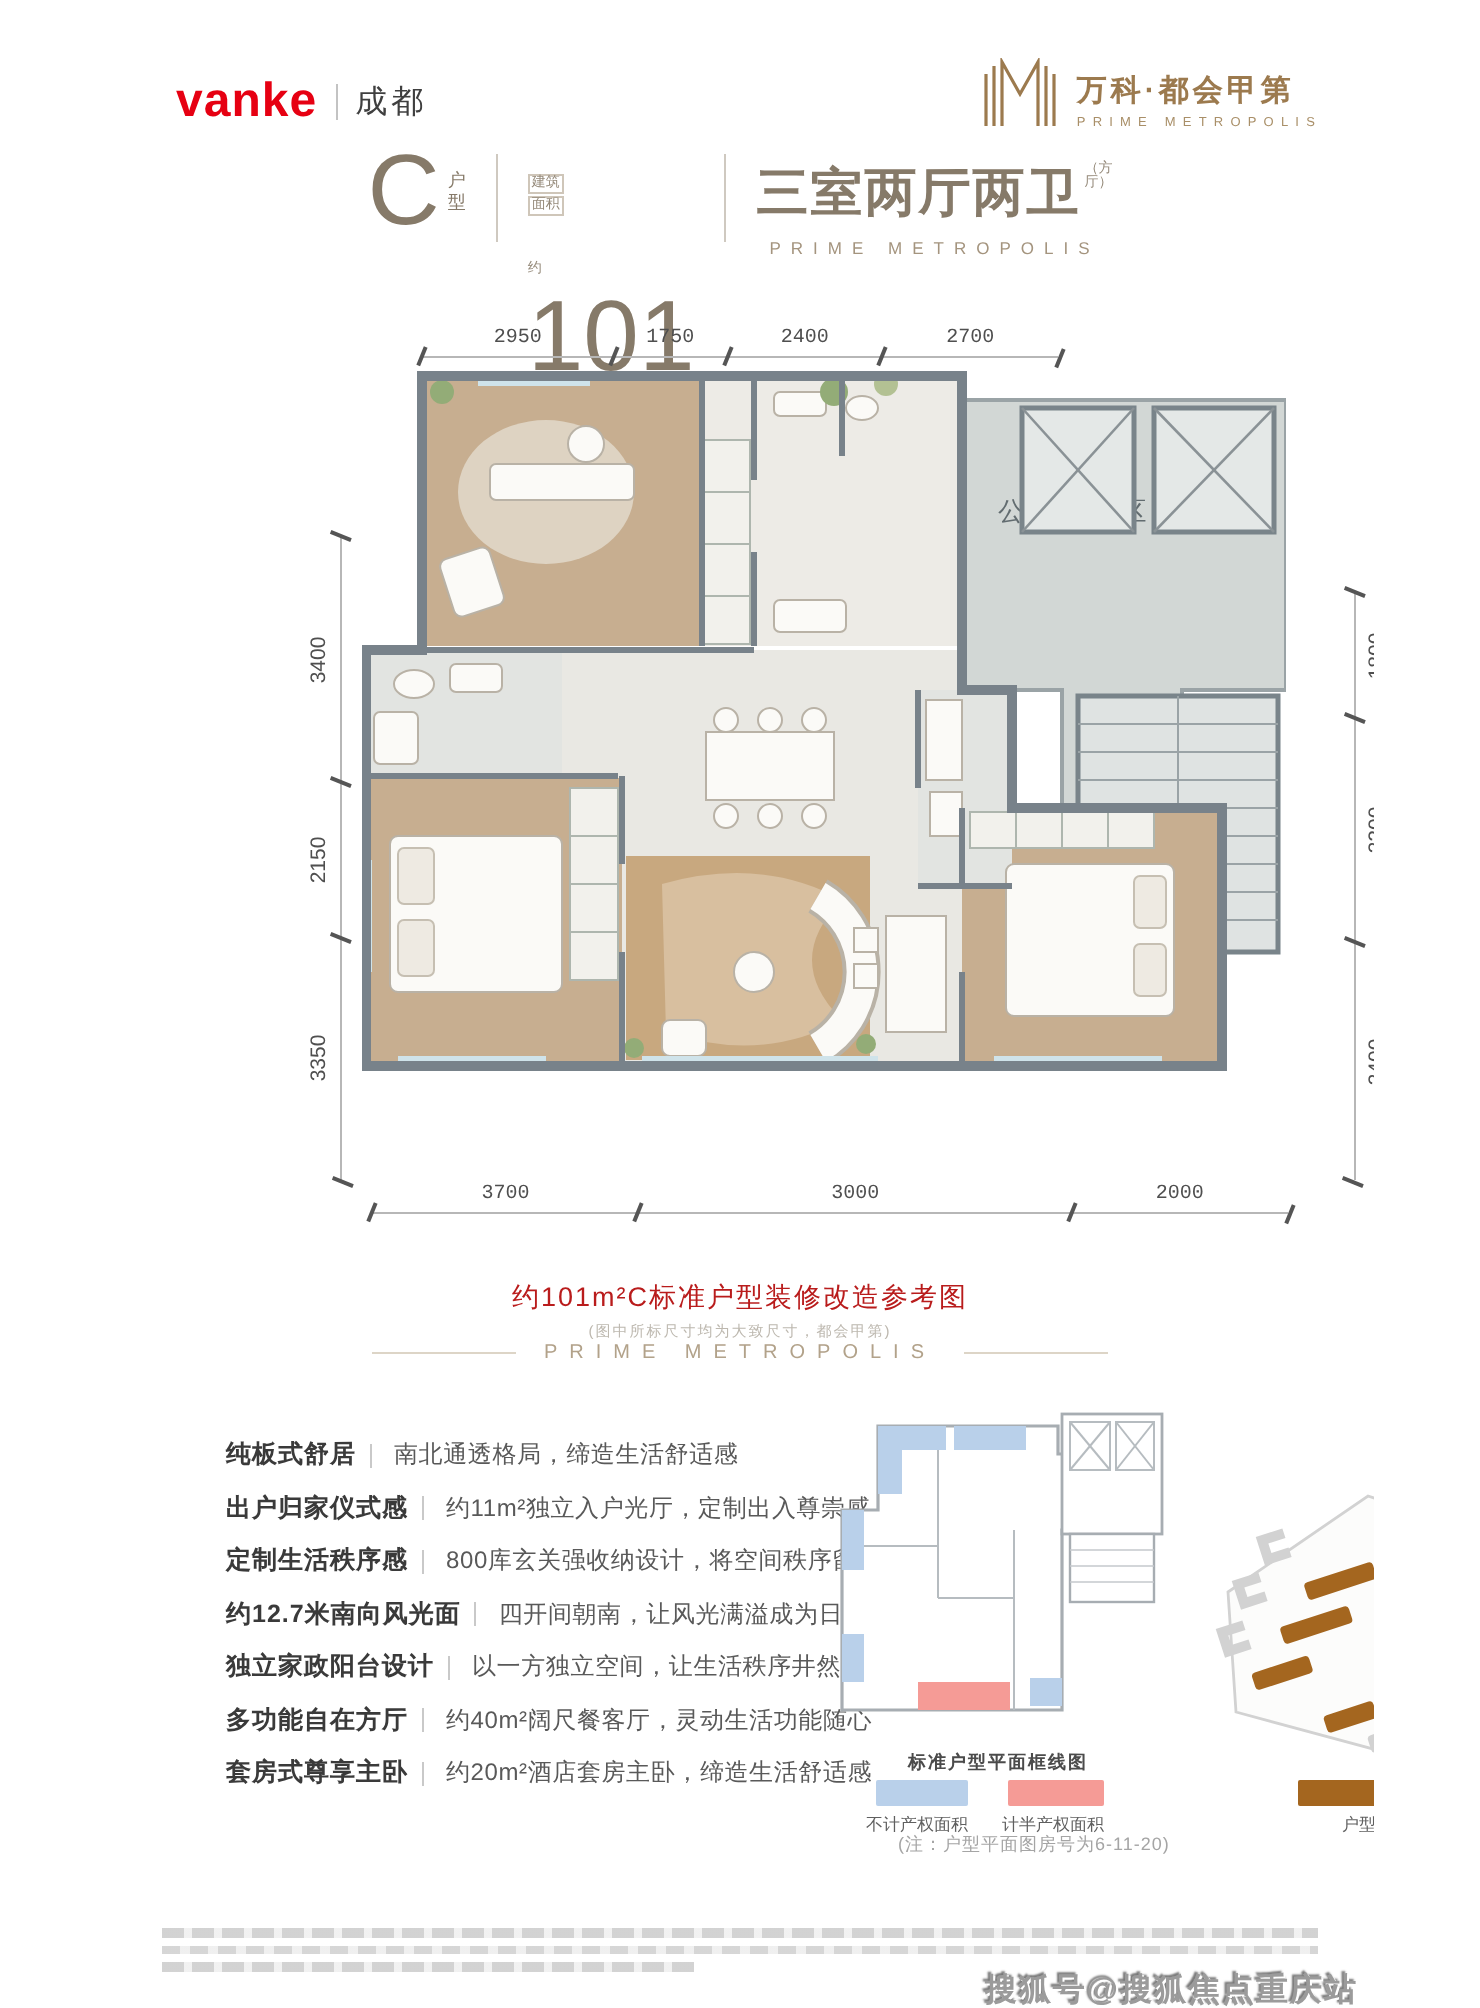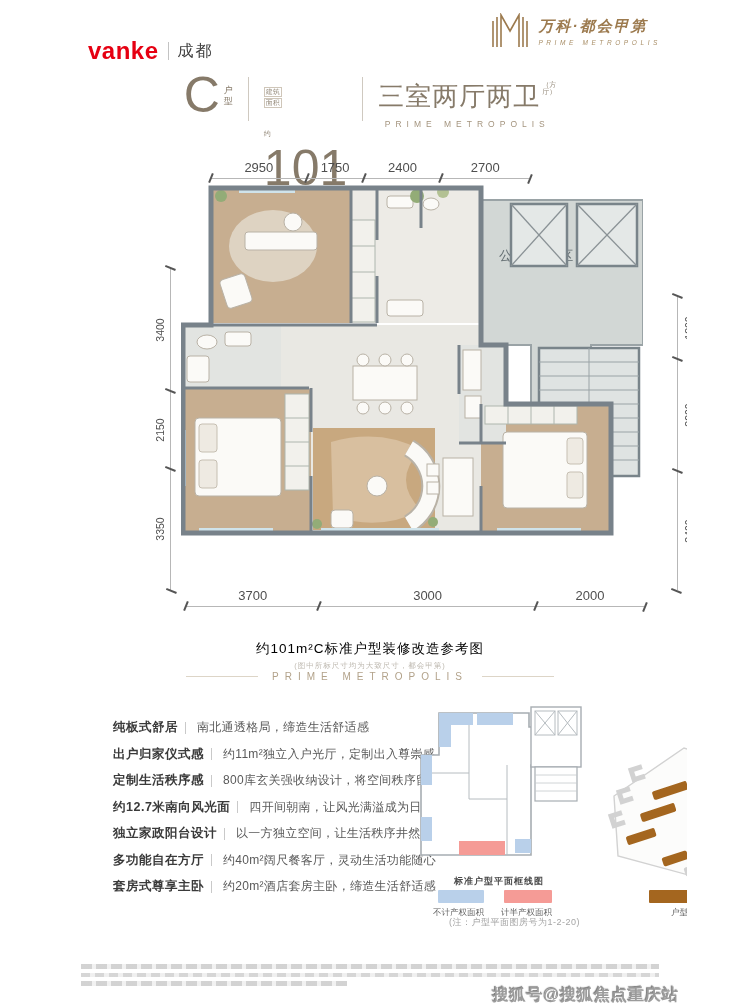--- a/index.html
+++ b/index.html
@@ -6,21 +6,21 @@
   html,body { background:#ffffff; }
   body { font-family:"Liberation Sans","DejaVu Sans",sans-serif; }
   .page { position:relative; width:634px; height:1004px; background:#fff; overflow:hidden; margin:13px auto; }
 
   
   .brand { position:absolute; left:35px; top:24px; display:flex; align-items:center; gap:9px; }
   .brand .vanke { font-size:24px; font-weight:800; color:#e60012; letter-spacing:.5px; }
   .brand .vsep { width:1px; height:18px; background:#c3c3c3; }
   .brand .city { font-size:16px; color:#3f3f3f; letter-spacing:2px; }
 
-  .plogo { position:absolute; right:26px; top:0; display:flex; align-items:center; gap:8px;font-style:italic; }
+  .plogo { position:absolute; right:26px; top:16px; display:flex; align-items:flex-end; gap:8px; }
   .plogo .txt { display:flex; flex-direction:column; gap:3px; }
   .plogo .t1 { font-size:15px; font-weight:700; color:#9c7a4e; letter-spacing:2px; }
   .plogo .t2 { font-size:6.5px; color:#a98f68; letter-spacing:3.6px; }
 
   
   .title { position:absolute; left:0; right:0; top:56px; display:flex; justify-content:center; align-items:flex-start; gap:15px; }
   .tdiv { width:1px; height:44px; background:#cfc9c0; margin-top:8px; }
   .tl { color:#867a69; }
   .cgrp { display:flex; align-items:flex-start; gap:4px; }
   .cgrp .big { font-size:50px; font-weight:300; line-height:52px; }
@@ -28,46 +28,46 @@
   .stack span { font-size:9px; line-height:10px; color:#867a69; }
   .agrp { display:flex; align-items:flex-start; gap:3px;flex-direction:column; }
   .agrp .pref { display:flex; flex-direction:column; gap:1px; margin-top:18px; }
   .agrp .pref span { font-size:7px; line-height:8px; color:#958a7a; border:1px solid #cfc6b9; padding:0 1px; }
   .agrp .yue { font-size:7px; color:#958a7a; margin-top:18px; }
   .agrp .big { font-size:50px; font-weight:300; line-height:52px; }
   .agrp .unit { font-size:24px; margin-top:20px; }
   .agrp .unit sup { font-size:12px; }
   .lgrp { display:flex; flex-direction:column; align-items:center; margin-top:10px; }
   .lrow { display:flex; align-items:flex-start; gap:2px; }
-  .lgrp .layout { font-size:26px; font-weight:400; letter-spacing:1px; }
+  .lgrp .layout { font-size:26px; font-weight:700; letter-spacing:1px; }
   .lgrp .note { display:flex; flex-direction:column; margin-top:2px; }
   .lgrp .note span { font-size:7px; line-height:7px; color:#958a7a; }
   .lgrp .sub { font-size:8.5px; letter-spacing:5px; color:#a4947e; margin-top:5px; }
 
   
   .dimh { position:absolute; display:flex; }
   .dimh .seg { position:relative; display:flex; align-items:flex-end; justify-content:center; border-bottom:1px solid #b7b7b7; height:22px; }
-  .dimh .seg .num { font-size:13px; color:#4f4f4f; margin-bottom:3px; }
+  .dimh .seg .num { font-size:10px; color:#4f4f4f; margin-bottom:3px;font-family:Liberation Mono, monospace; }
   .dimh .seg::before { content:""; position:absolute; left:-1px; bottom:-5px; width:1.5px; height:10px; background:#555; transform:rotate(22deg); }
   .dimh::after { content:""; position:absolute; right:-1px; bottom:-5px; width:1.5px; height:10px; background:#555; transform:rotate(22deg); }
   .dimv { position:absolute; display:flex; flex-direction:column; }
   .dimv .seg { position:relative; flex:1; display:flex; align-items:center; justify-content:center; }
   .dimv.left .seg { border-right:1px solid #b7b7b7; }
   .dimv.right .seg { border-left:1px solid #b7b7b7; }
   .dimv .seg .num { font-size:10.5px; color:#4f4f4f; transform:rotate(-90deg); white-space:nowrap; }
   .dimv.left .seg::before { content:""; position:absolute; right:-6px; top:-1px; width:11px; height:1.5px; background:#555; transform:rotate(22deg); }
   .dimv.left::after { content:""; position:absolute; right:-6px; bottom:-1px; width:11px; height:1.5px; background:#555; transform:rotate(22deg); }
   .dimv.right .seg::before { content:""; position:absolute; left:-6px; top:-1px; width:11px; height:1.5px; background:#555; transform:rotate(22deg); }
   .dimv.right::after { content:""; position:absolute; left:-6px; bottom:-1px; width:11px; height:1.5px; background:#555; transform:rotate(22deg); }
 
   .plansvg { position:absolute; left:128px; top:167px; }
 
   
   .cap { position:absolute; left:0; right:0; top:627px; text-align:center; }
-  .cap .c1 { font-size:13.5px; color:#000000; letter-spacing:1px; }
+  .cap .c1 { font-size:13.5px; color:#b91c1c; letter-spacing:1px; }
   .cap .c2 { font-size:7.5px; color:#bdb8af; margin-top:3px; letter-spacing:1px; }
   .pmrow { position:absolute; left:0; right:0; top:658px; display:flex; align-items:center; justify-content:center; gap:14px; }
   .pmrow .ln { width:72px; height:1px; background:#ddd5c7; }
   .pmrow .pm { font-size:10px; letter-spacing:6px; color:#b2a28a; }
 
   
   .features { position:absolute; left:60px; top:706px; display:flex; flex-direction:column; gap:9.5px; }
   .frow { display:flex; align-items:center; }
   .frow .lab { font-size:12.5px; font-weight:700; color:#3a3a3a; letter-spacing:.5px; }
   .frow .fsep { width:1px; height:12px; background:#c9c9c9; margin:0 11px 0 7px; }
@@ -463,21 +463,21 @@
     <div class="ll">不计产权面积</div>
   </div>
   <div class="legend-item li-red">
     <div class="sw"></div>
     <div class="ll">计半产权面积</div>
   </div>
   <div class="legend-item li-gold">
     <div class="sw"></div>
     <div class="ll">户型分布</div>
   </div>
-  <div class="dnote">(注：户型平面图房号为1-2-20)</div>
+  <div class="dnote">(注：户型平面图房号为6-11-20)</div>
 
   <div class="disc">
     <div class="dl"></div>
     <div class="dl"></div>
     <div class="dl"></div>
   </div>
   <div class="wm">搜狐号@搜狐焦点重庆站</div>
 
 </div>
 

